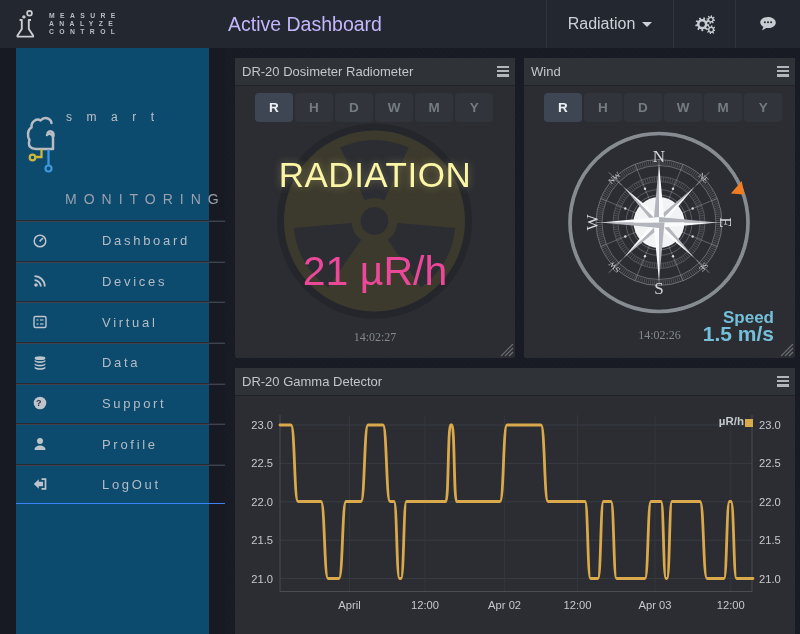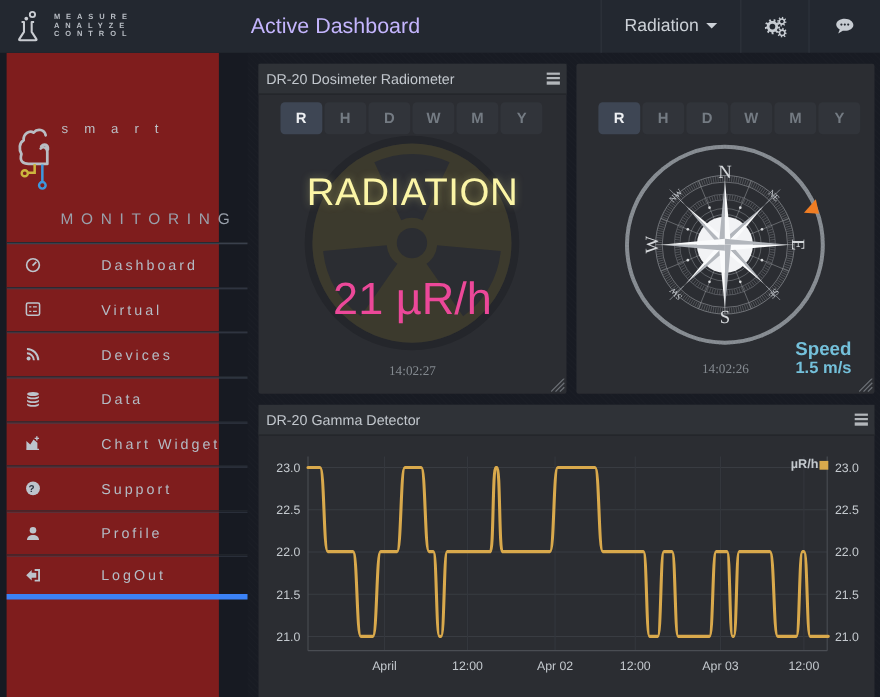--- a/index.html
+++ b/index.html
@@ -6,28 +6,28 @@
 .topbar { position:absolute; left:0; top:0; width:800px; height:48px; background:#232830; z-index:5; }
 .logo { position:absolute; left:0px; top:0px; }
 .logotxt { position:absolute; left:49px; top:12px; font-size:6.8px; letter-spacing:5.4px; color:#b9bec5; line-height:8.2px; font-weight:bold; white-space:nowrap; }
 .title { position:absolute; left:228px; top:13px; font-size:19.5px; color:#c4b5fd; }
 .tbsec { position:absolute; top:0; height:48px; border-left:1px solid #2f343d; }
 .drop { left:546px; width:127px; color:#ccd1d7; font-size:16px; text-align:center; line-height:48px; }
 .caret { display:inline-block; width:0; height:0; border-left:5px solid transparent; border-right:5px solid transparent; border-top:5px solid #ccd1d7; margin-left:7px; vertical-align:middle; }
 .gear { left:673px; width:62px; }
 .chat { left:735px; width:65px; }
 .icen { display:flex; align-items:center; justify-content:center; height:48px; }
-.sidebar { position:absolute; left:6px; top:48px; width:193px; height:586px; background:#7f1d1d; }
+.sidebar { position:absolute; left:16px; top:48px; width:193px; height:586px; background:#0c4a6e; }
 .cloudic { position:absolute; left:9px; top:66px; }
 .smart { position:absolute; left:50px; top:62px; font-size:12px; letter-spacing:14.5px; color:#bcc0c6; white-space:nowrap; }
 .maic { position:absolute; left:45px; top:71px; font-size:31.5px; font-weight:400; letter-spacing:3.5px; color:#c3c7cd; }
 .monit { position:absolute; left:49px; top:143px; font-size:14px; letter-spacing:7px; color:#9aa1ac; white-space:nowrap; }
 .menu { position:absolute; left:0; top:172px; width:225px; }
 .mi { height:40.65px; border-top:1px solid #262b33; box-shadow:inset 0 1px 0 #3d4350; }
-.mi:last-child { border-bottom:5px solid #3b82f6; }
+.mi:last-child { border-bottom:1px solid #3b82f6; }
 .mi { display:flex; align-items:center; color:#b4bcc5; font-size:13px; letter-spacing:2.7px;gap:33px; }
 .mico { width:16px; margin-left:16px; margin-right:21px; display:flex; }
 .content { position:absolute; left:225px; top:48px; width:575px; height:586px;
   background:#181b23;
   background-image:repeating-linear-gradient(45deg, rgba(255,255,255,0.008) 0 1px, transparent 1px 4px);
 }
 .panel { position:absolute; background:#2b2d32; border-radius:2px; }
 .phead { height:28px; background:#2f3237; border-bottom:1px solid #202227; color:#c2c7cd; font-size:13px; line-height:27px; padding-left:7px; position:relative; }
 .hamb { position:absolute; right:6px; top:8px; width:12px; }
 .hamb i { display:block; height:2.4px; background:#b3b7bb; margin-bottom:1.7px; }
@@ -93,58 +93,48 @@
           <svg width="16" height="16" viewBox="0 0 16 16">
             <circle cx="8" cy="8" r="5.8" fill="none" stroke="#bdc4cc" stroke-width="1.5"></circle>
             <line x1="7.6" y1="8.4" x2="11" y2="5" stroke="#bdc4cc" stroke-width="1.6"></line>
           </svg>
         </span>
         <span>Dashboard</span>
       </div>
 <div class="mi">
         <span class="mico">
           <svg width="16" height="16" viewBox="0 0 16 16">
+            <circle cx="4" cy="12" r="1.8" fill="#bdc4cc"></circle>
+            <path d="M2.5 7.2a6.3 6.3 0 0 1 6.3 6.3M2.5 3.2A10.3 10.3 0 0 1 12.8 13.5" fill="none" stroke="#bdc4cc" stroke-width="1.8"></path>
+          </svg>
+        </span>
+        <span>Devices</span>
+      </div>
+<div class="mi">
+        <span class="mico">
+          <svg width="16" height="16" viewBox="0 0 16 16">
             <rect x="2" y="2.5" width="12" height="11" rx="1.5" fill="none" stroke="#bdc4cc" stroke-width="1.4"></rect>
             <line x1="4.5" y1="6" x2="6.5" y2="6" stroke="#bdc4cc" stroke-width="1.2"></line>
             <line x1="8" y1="6" x2="11.5" y2="6" stroke="#bdc4cc" stroke-width="1.2"></line>
             <line x1="4.5" y1="10" x2="6.5" y2="10" stroke="#bdc4cc" stroke-width="1.2"></line>
             <line x1="8" y1="10" x2="11.5" y2="10" stroke="#bdc4cc" stroke-width="1.2"></line>
           </svg>
         </span>
         <span>Virtual</span>
       </div>
 <div class="mi">
         <span class="mico">
           <svg width="16" height="16" viewBox="0 0 16 16">
-            <circle cx="4" cy="12" r="1.8" fill="#bdc4cc"></circle>
-            <path d="M2.5 7.2a6.3 6.3 0 0 1 6.3 6.3M2.5 3.2A10.3 10.3 0 0 1 12.8 13.5" fill="none" stroke="#bdc4cc" stroke-width="1.8"></path>
-          </svg>
-        </span>
-        <span>Devices</span>
-      </div>
-<div class="mi">
-        <span class="mico">
-          <svg width="16" height="16" viewBox="0 0 16 16">
             <ellipse cx="8" cy="3.2" rx="5.4" ry="1.9" fill="#bdc4cc"></ellipse>
             <path d="M2.6 6.1c0 1.05 2.4 1.9 5.4 1.9s5.4-.85 5.4-1.9V5c-1 .9-3 1.35-5.4 1.35S3.6 5.9 2.6 5z" fill="#bdc4cc"></path>
             <path d="M2.6 9.5c0 1.05 2.4 1.9 5.4 1.9s5.4-.85 5.4-1.9V8.4c-1 .9-3 1.35-5.4 1.35S3.6 9.3 2.6 8.4z" fill="#bdc4cc"></path>
             <path d="M2.6 12.9c0 1.05 2.4 1.9 5.4 1.9s5.4-.85 5.4-1.9v-1.1c-1 .9-3 1.35-5.4 1.35s-4.4-.45-5.4-1.35z" fill="#bdc4cc"></path>
           </svg>
         </span>
         <span>Data</span>
-      </div>
-<div class="mi">
-        <span class="mico">
-          <svg width="16" height="16" viewBox="0 0 16 16">
-            <path d="M2 13.5V6l3.5 3 3-4.5 3.5 3V13.5z" fill="#bdc4cc"></path>
-            <path d="M2 13.5h11.5" stroke="#bdc4cc" stroke-width="1.3"></path>
-            <path d="M11.5 1.5v4M9.5 3.5h4" stroke="#bdc4cc" stroke-width="1.3"></path>
-          </svg>
-        </span>
-        <span>Chart Widget</span>
       </div>
 <div class="mi">
         <span class="mico">
           <svg width="16" height="16" viewBox="0 0 16 16">
             <circle cx="8" cy="8" r="6.3" fill="#bdc4cc"></circle>
             <text x="8" y="11.2" font-family="Liberation Sans" font-size="9" font-weight="bold" fill="#2e3440" text-anchor="middle">?</text>
           </svg>
         </span>
         <span>Support</span>
       </div>
@@ -192,20 +182,25 @@
         <div class="btn">Y</div>
       </div>
     <div class="radtxt">RADIATION</div>
     <div class="val">21 µR/h</div>
     <div class="tstamp" style="top:272px">14:02:27</div>
     <svg class="rsz" width="13" height="13">
         <path d="M12 4L4 12M12 8L8 12M12 0L0 12" stroke="#6a6e74" stroke-width="1.2" fill="none"></path>
       </svg>
   </div>
   <div class="panel p2">
+    <div class="phead">Wind<div class="hamb">
+          <i></i>
+          <i></i>
+          <i></i>
+        </div></div>
     <div class="btnrow">
         <div class="btn on">R</div>
         <div class="btn">H</div>
         <div class="btn">D</div>
         <div class="btn">W</div>
         <div class="btn">M</div>
         <div class="btn">Y</div>
       </div>
     <svg width="271" height="300" style="position:absolute;left:0;top:0">
         <circle cx="135.0" cy="164.5" r="89" fill="none" stroke="#9aa0a6" stroke-width="3.6" opacity="0.85"></circle>
@@ -247,21 +242,21 @@
         <polygon points="76.5,164.5 135.0,159.0 135.0,164.5" fill="#fafbfc"></polygon>
         <text x="135.0" y="103.5" class="cmp">N</text>
         <text x="135.0" y="236.0" class="cmp">S</text>
         <text transform="translate(201.0,164.5) rotate(90)" x="0" y="5" class="cmp">E</text>
         <text transform="translate(69.0,164.5) rotate(-90)" x="0" y="5" class="cmp">W</text>
         <text transform="translate(179.5,120.0) rotate(45)" class="cmps" dominant-baseline="central">NE</text>
         <text transform="translate(179.5,209.0) rotate(135)" class="cmps" dominant-baseline="central">SE</text>
         <text transform="translate(90.5,209.0) rotate(225)" class="cmps" dominant-baseline="central">SW</text>
         <text transform="translate(90.5,120.0) rotate(-45)" class="cmps" dominant-baseline="central">NW</text>
       </svg>
-    <div class="speed">Speed<br><span style="font-size:15px">1.5 m/s</span></div>
+    <div class="speed">Speed<br><span style="font-size:21px">1.5 m/s</span></div>
     <div class="tstamp" style="top:270px">14:02:26</div>
     <svg class="rsz" width="13" height="13">
         <path d="M12 4L4 12M12 8L8 12M12 0L0 12" stroke="#6a6e74" stroke-width="1.2" fill="none"></path>
       </svg>
   </div>
   <div class="panel p3">
     <div class="phead">DR-20 Gamma Detector<div class="hamb">
           <i></i>
           <i></i>
           <i></i>

